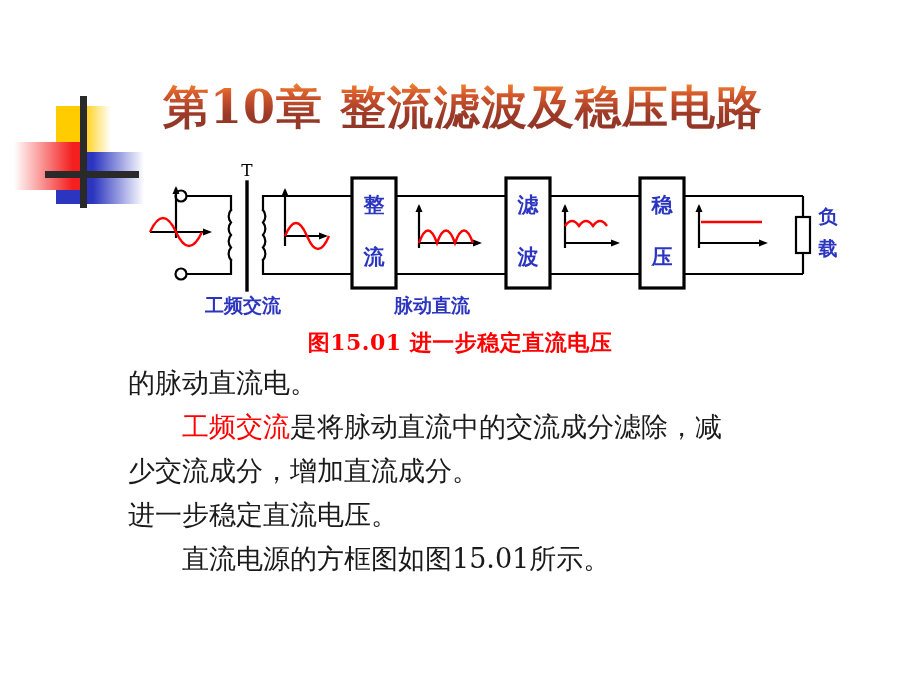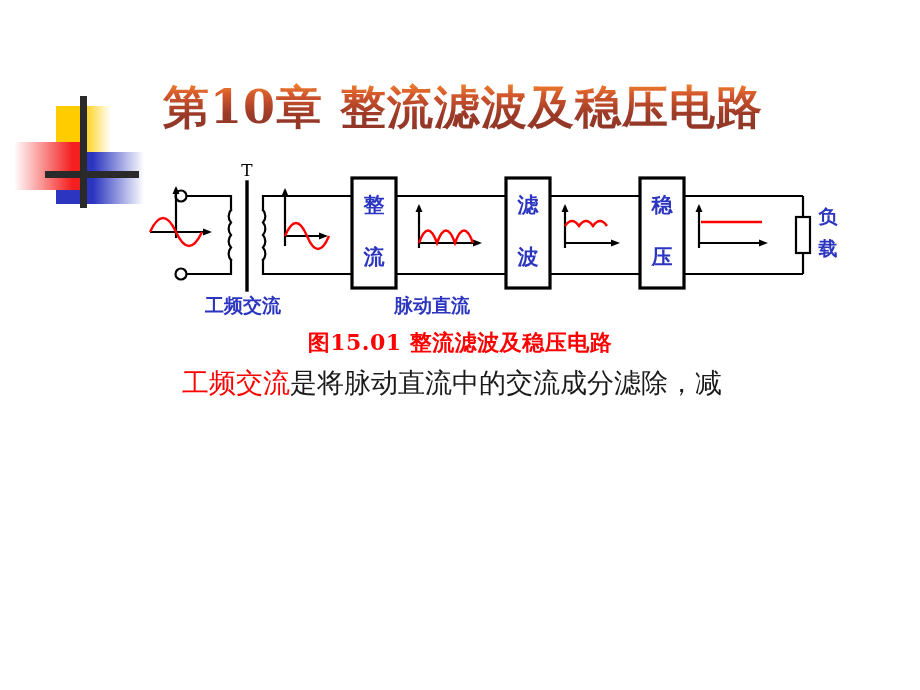--- a/index.html
+++ b/index.html
@@ -245,21 +245,25 @@
   </g>
 
   <text x="828" y="63" font-family="'DejaVu Serif', serif" font-size="19" font-weight="bold" fill="#2B35C0" text-anchor="middle">负</text>
   <text x="828" y="95" font-family="'DejaVu Serif', serif" font-size="19" font-weight="bold" fill="#2B35C0" text-anchor="middle">载</text>
 
   <text x="243" y="152" font-family="'DejaVu Serif', serif" font-size="19" font-weight="bold" fill="#2B35C0" text-anchor="middle">工频交流</text>
   <text x="432" y="152" font-family="'DejaVu Serif', serif" font-size="19" font-weight="bold" fill="#2B35C0" text-anchor="middle">脉动直流</text>
 </svg>
 </div>
 
-<div id="caption">图15.01  整流滤波及稳压电路</div>
+<div id="caption">图15.01  进一步稳定直流电压</div>
 
 <div id="body-text">
 
+  <p class="para-tail">的脉动直流电。</p>
 
   <p><span class="hl">工频交流</span><span>是将脉动直流中的交流成分滤除，减</span></p>
-
-
+  <p class="para-tail">少交流成分，增加直流成分。</p>
+
+  <p class="para-tail">进一步稳定直流电压。</p>
+
+  <p>直流电源的方框图如图15.01所示。</p>
 </div>
 
 </body></html>

